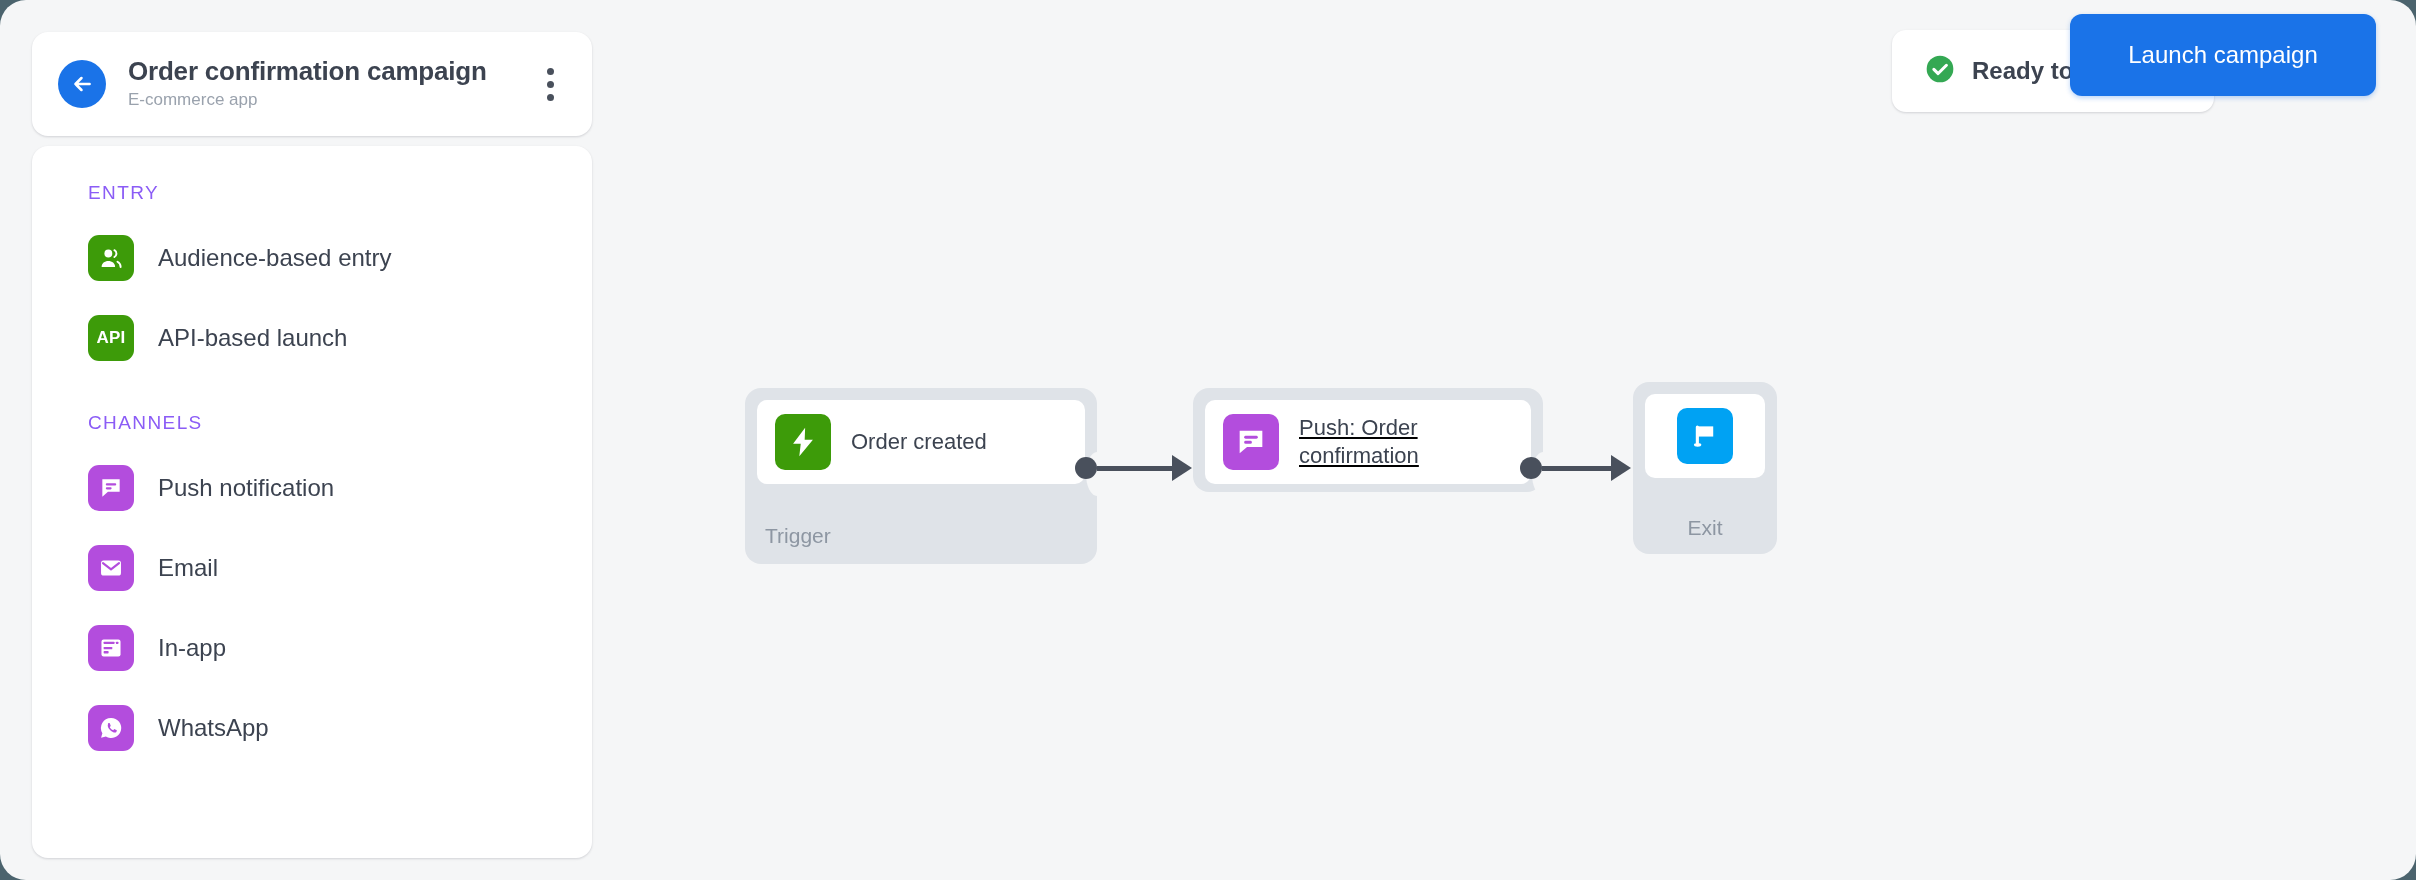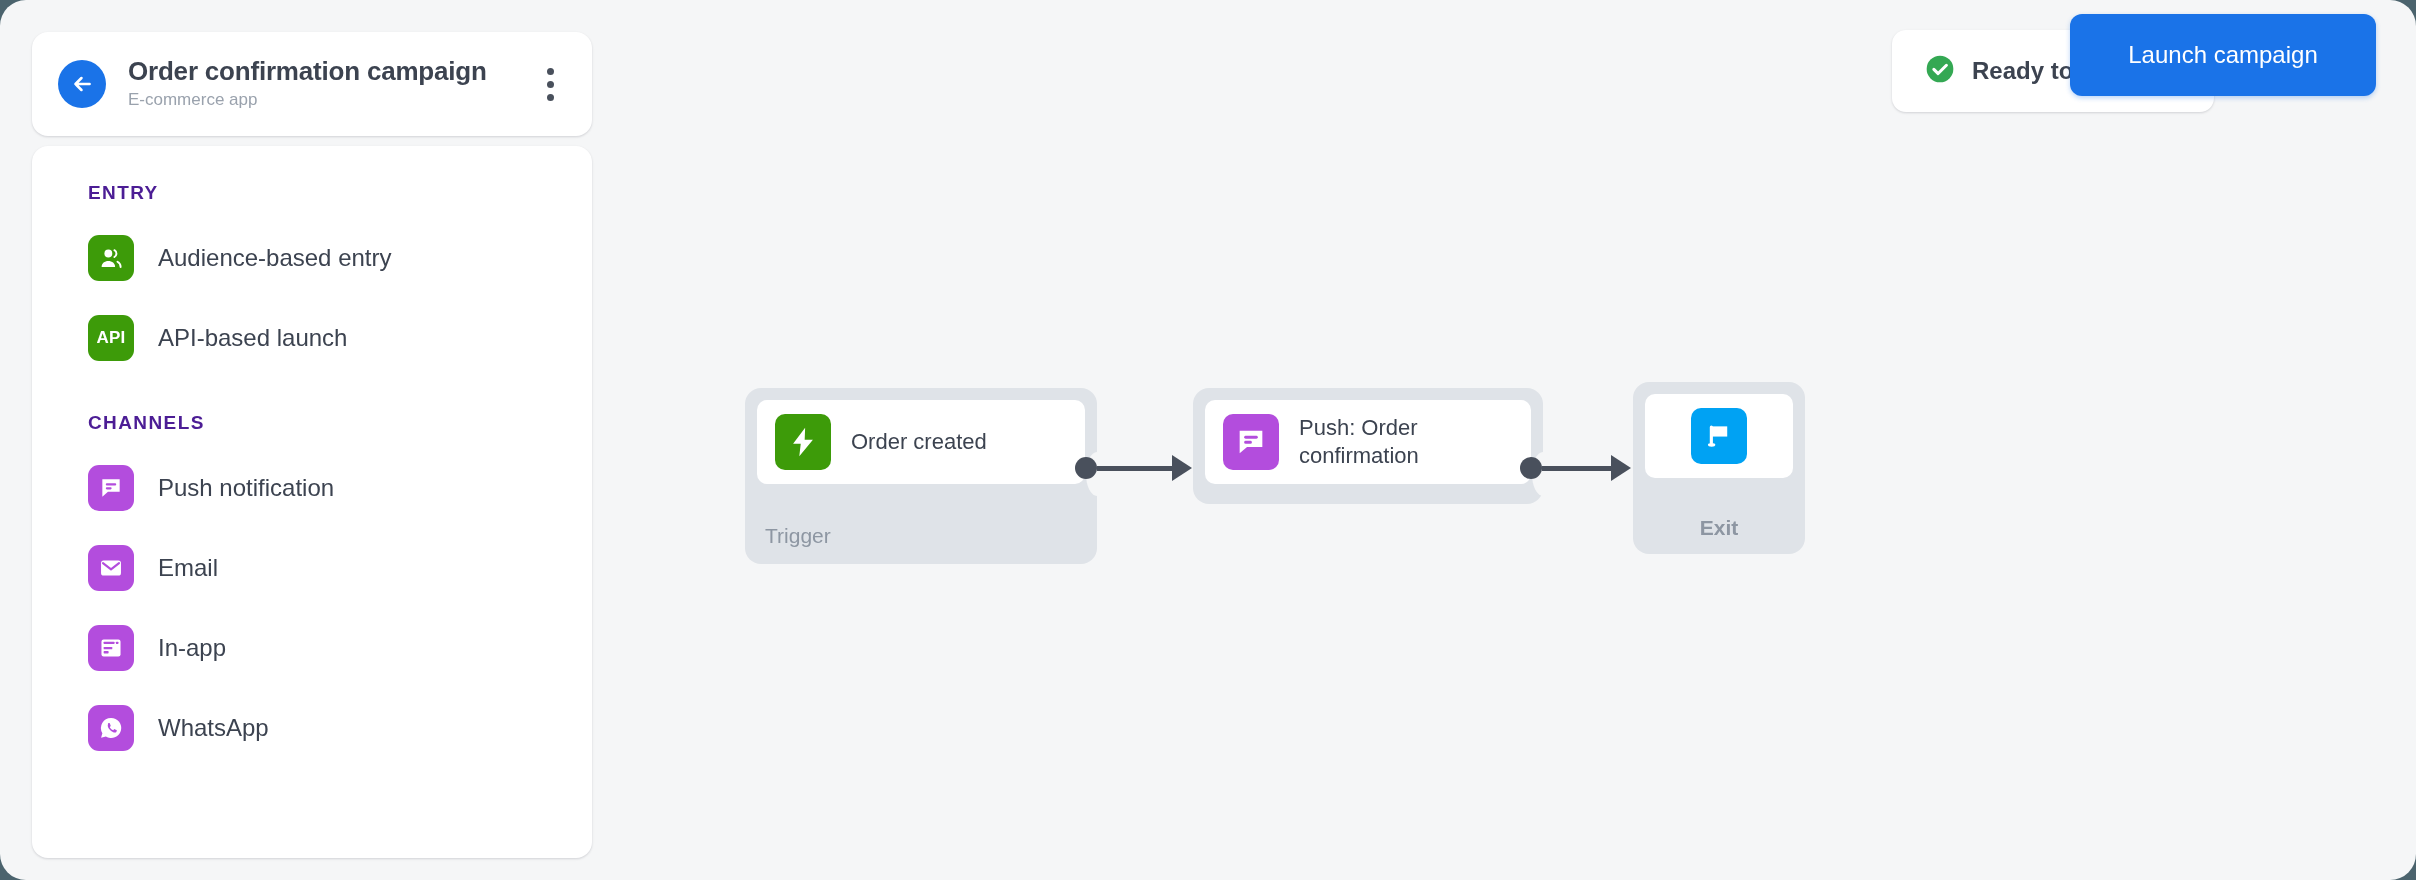--- a/index.html
+++ b/index.html
@@ -59,21 +59,21 @@
     left: 32px; top: 146px;
     width: 560px; height: 712px;
     background: #ffffff;
     border-radius: 16px;
     box-shadow: 0 1px 3px rgba(16,24,40,.10), 0 1px 2px rgba(16,24,40,.06);
     padding: 36px 0 0 0;
     overflow: hidden;
     z-index: 4;
   }
   .section-title {
-    font-size: 19px; font-weight: 700; color: #4c1d95;
+    font-size: 19px; font-weight: 400; color: #8b5cf6;
     letter-spacing: 1.4px; padding: 0 0 0 56px; margin-bottom: 14px;
   }
   .section-title.channels { margin-top: 34px; }
   .side-item {
     display: flex; align-items: center;
     height: 80px; padding: 0 0 0 56px;
     cursor: pointer;
   }
   .side-icon {
     width: 46px; height: 46px; flex: 0 0 46px;
@@ -151,26 +151,26 @@
     padding: 12px 0 4px 8px;
     margin-top: 28px;
   }
 
   
   #node-trigger { left: 745px; top: 388px; }
   #node-trigger .node-wrap { width: 352px; }
 
   
   #node-push { left: 1193px; top: 388px; }
-  #node-push .node-wrap { width: 350px; padding-bottom: 20px; }
+  #node-push .node-wrap { width: 350px; padding-bottom: 8px; text-decoration: underline; }
   #node-push .node-card { padding: 14px 18px; }
 
   
   #node-exit { left: 1633px; top: 382px; }
-  #node-exit .node-wrap { width: 172px; font-weight: bold; }
+  #node-exit .node-wrap { width: 144px; }
   #node-exit .node-card { justify-content: center; padding: 14px; }
   #node-exit .node-sublabel { text-align: center; padding: 10px 0 2px 0; }
 
   
   .notch {
     position: absolute;
     right: -11px; top: 64px;
     width: 22px; height: 44px;
     background: #f5f6f7;
     border-radius: 50%;

